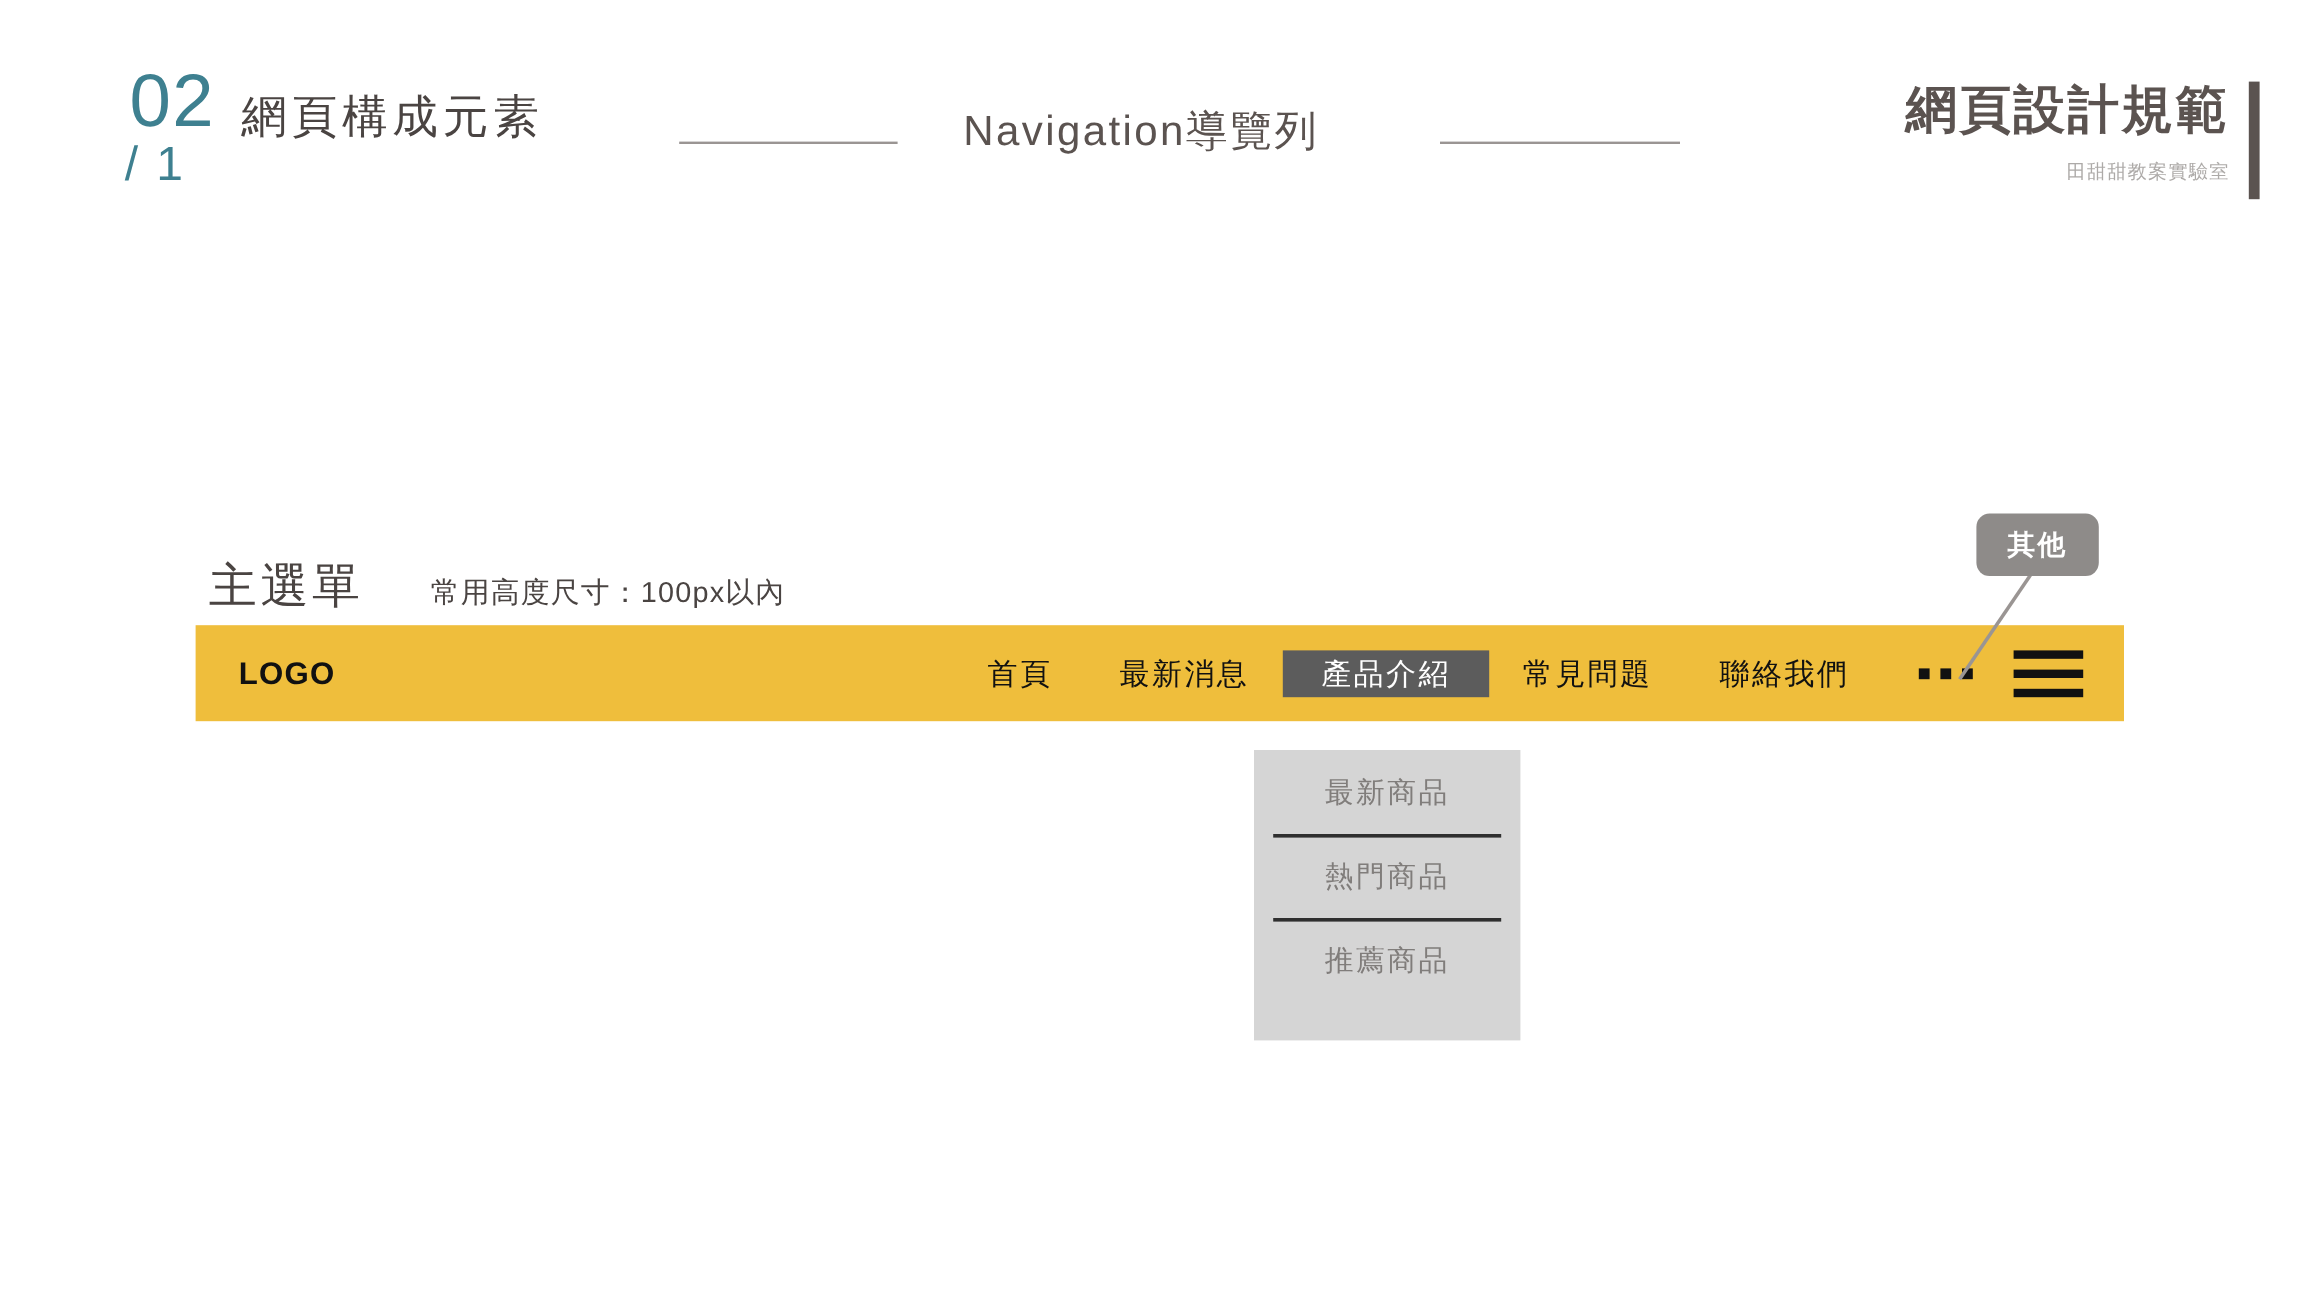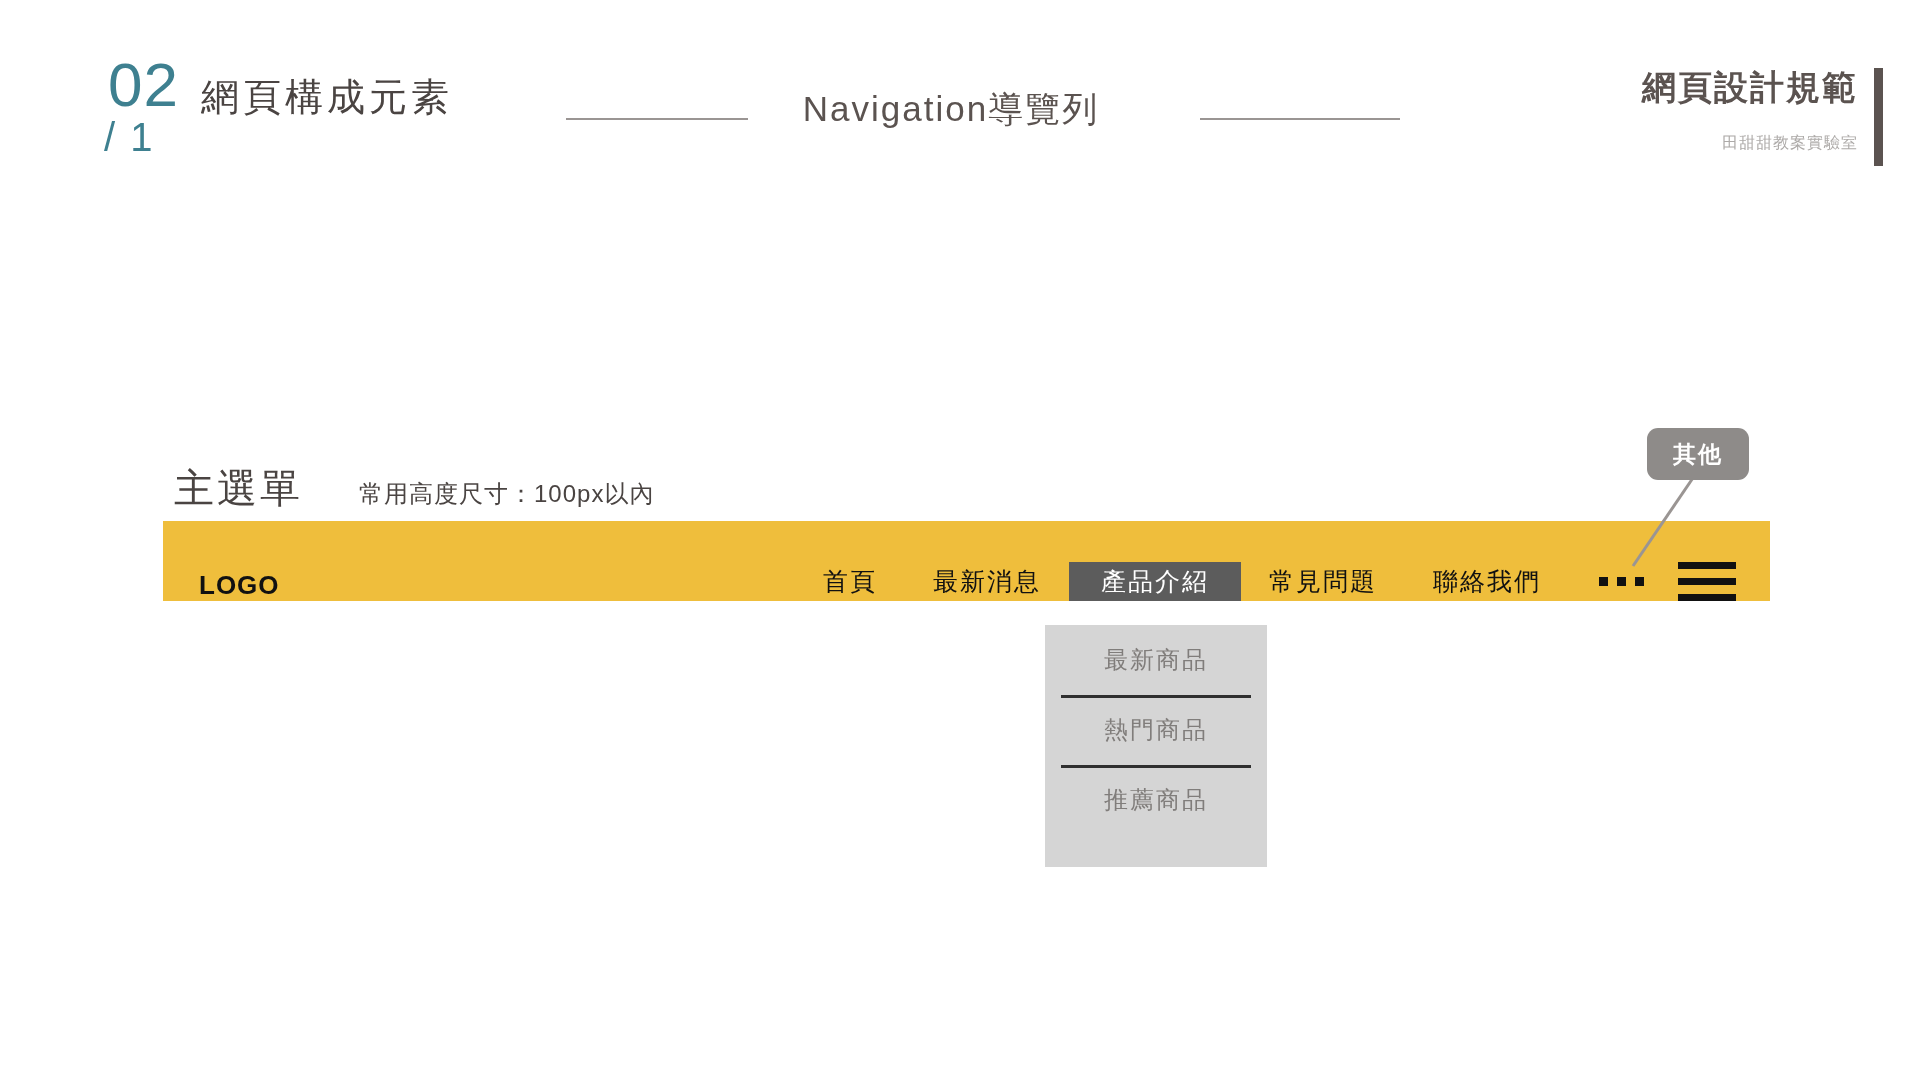--- a/index.html
+++ b/index.html
@@ -100,33 +100,33 @@
   }
 
   
   .hdr-right {
     position: absolute;
     right: 62px;
     top: 68px;
     text-align: right;
   }
   .hdr-right-title {
-    font-size: 34px;
+    font-size: 43px;
     font-weight: 700;
     color: #5b5350;
     letter-spacing: 2px;
     line-height: 1.15;
     white-space: nowrap;
   }
   .hdr-right-sub {
     font-size: 16px;
     font-weight: 400;
     color: #adaaa8;
     letter-spacing: 1px;
-    margin-top: 26px;
+    margin-top: 16px;
     white-space: nowrap;
   }
   .hdr-right-bar {
     position: absolute;
     right: 37px;
     top: 68px;
     width: 9px;
     height: 98px;
     background: #5b5350;
   }
@@ -157,21 +157,21 @@
 
   
   #navbar {
     position: absolute;
     left: 163px;
     top: 521px;
     width: 1607px;
     height: 80px;
     background: #efbe3c;
     display: flex;
-    align-items: flex-end;
+    align-items: center;
   }
   .nav-logo {
     display: flex;
     align-items: center;
     padding-left: 36px;
     font-size: 26px;
     font-weight: 700;
     color: #111111;
     letter-spacing: 1px;
   }

